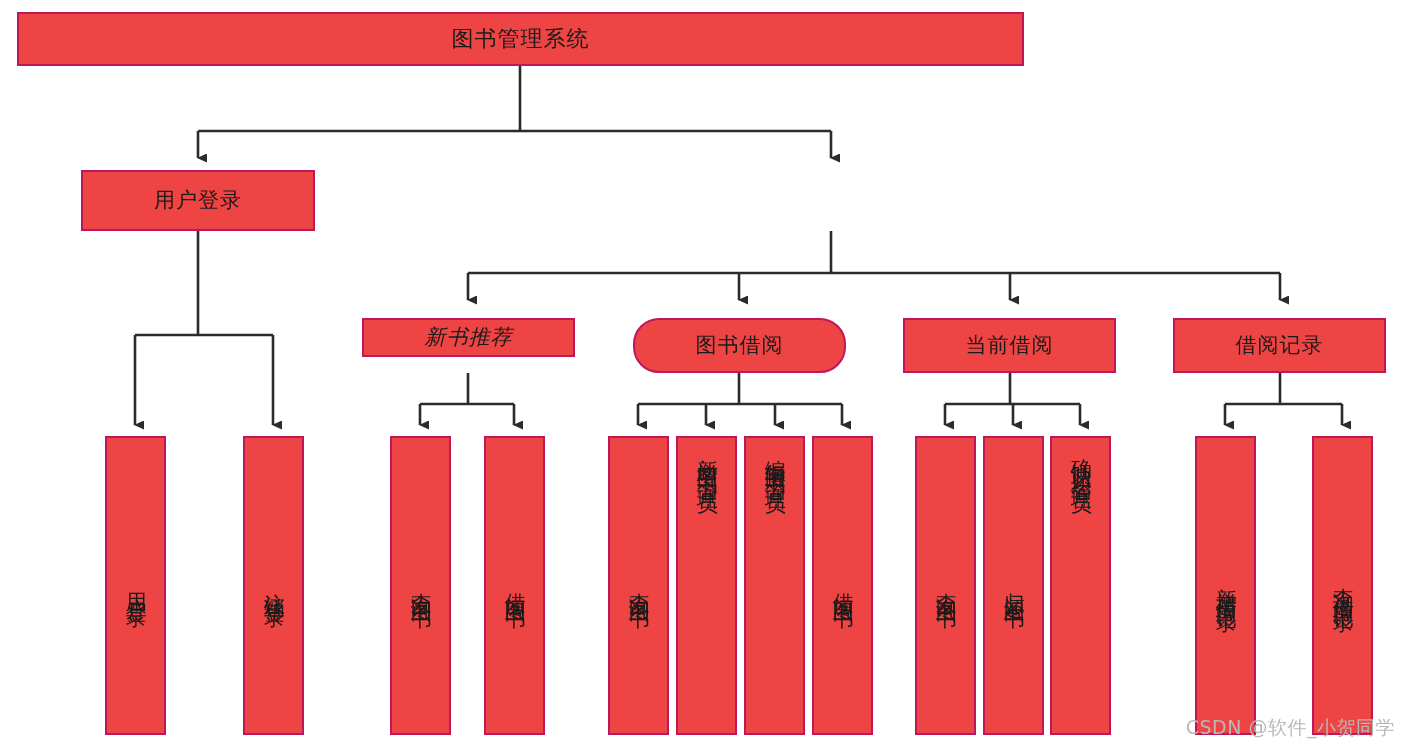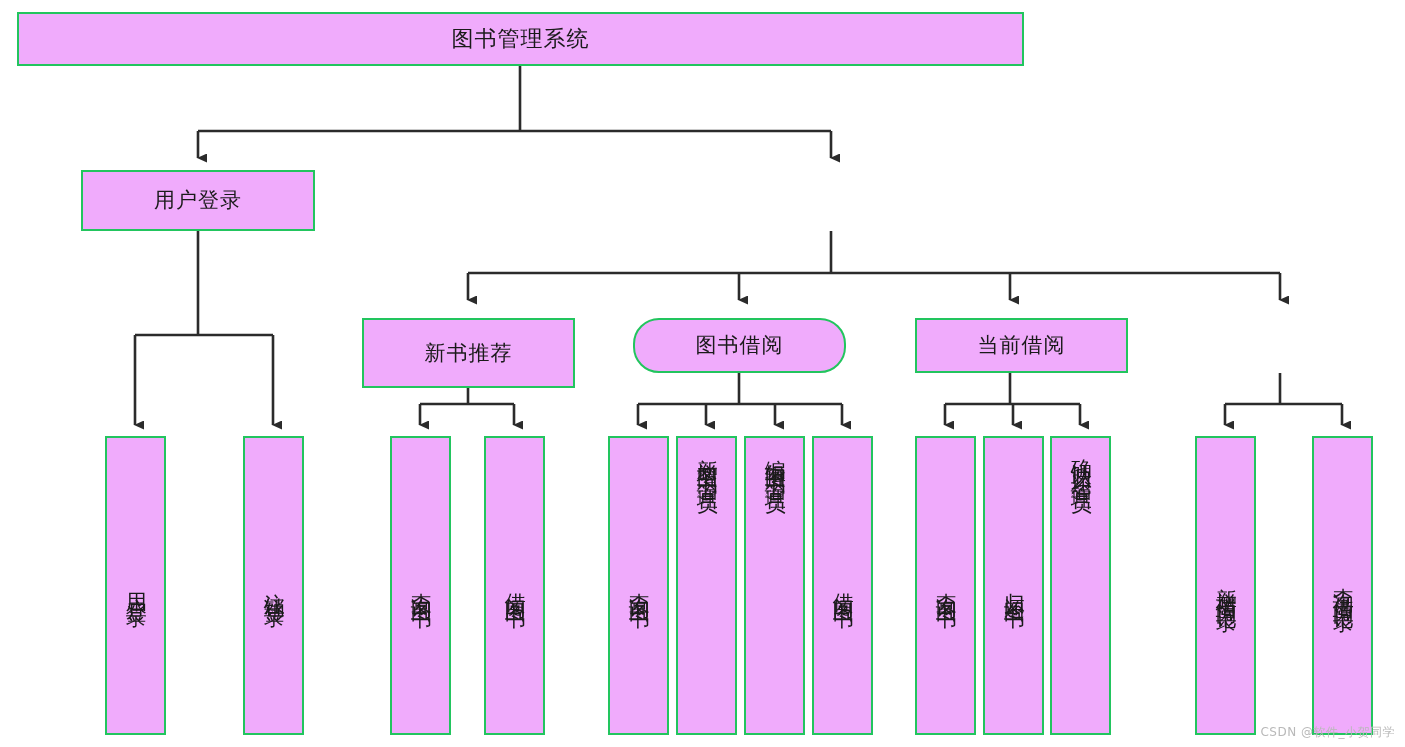--- a/index.html
+++ b/index.html
@@ -22,22 +22,22 @@
     position: absolute;
     left: 0;
     top: 0;
     width: 1405px;
     height: 747px;
     pointer-events: none;
   }
   .node {
     position: absolute;
     box-sizing: border-box;
-    background: #f0abfc;
-    border: 2px solid #22c55e;
+    background: #ef4444;
+    border: 2px solid #be185d;
     display: flex;
     align-items: center;
     justify-content: center;
     color: #1a1a1a;
   }
   .node.horiz {
     font-size: 21px;
     letter-spacing: 1px;
   }
   .node.horiz .label {
@@ -61,21 +61,21 @@
     align-items: center;
     padding-top: 0;
   }
   .node.root .label {
     font-size: 22px;
   }
   .watermark {
     position: absolute;
     right: 10px;
     bottom: 6px;
-    font-size: 12px;
+    font-size: 19px;
     color: #b9b9b9;
     letter-spacing: 0.5px;
     white-space: nowrap;
   }
 </style>
 </head>
 <body>
 
 <div id="canvas">
 
@@ -131,32 +131,35 @@
 
   <div class="node horiz root" style="left:17px; top:12px; width:1007px; height:54px;">
     <span class="label">图书管理系统</span>
   </div>
 
   <div class="node horiz" style="left:81px; top:170px; width:234px; height:61px;">
     <span class="label">用户登录</span>
   </div>
 
 
-  <div class="node horiz" style="left:362px; top:318px; width:213px; height:70px;">
+  <div class="node horiz" style="left:362px; top:318px; width:213px; height:39px;font-style:italic;">
     <span class="label">新书推荐</span>
   </div>
 
   <div class="node horiz" style="left:633px; top:318px; width:213px; height:55px;border-radius:26px;">
     <span class="label">图书借阅</span>
   </div>
 
-  <div class="node horiz" style="left:903px; top:318px; width:213px; height:55px;margin-left:12px;">
+  <div class="node horiz" style="left:903px; top:318px; width:213px; height:55px;">
     <span class="label">当前借阅</span>
   </div>
 
+  <div class="node horiz" style="left:1173px; top:318px; width:213px; height:55px;">
+    <span class="label">借阅记录</span>
+  </div>
 
   <div class="node vert center" style="left:105px; top:436px; width:61px; height:299px;">
     <span class="label">用户登录</span>
   </div>
 
   <div class="node vert center" style="left:243px; top:436px; width:61px; height:299px;">
     <span class="label">注销登录</span>
   </div>
 
   <div class="node vert center" style="left:390px; top:436px; width:61px; height:299px;">

